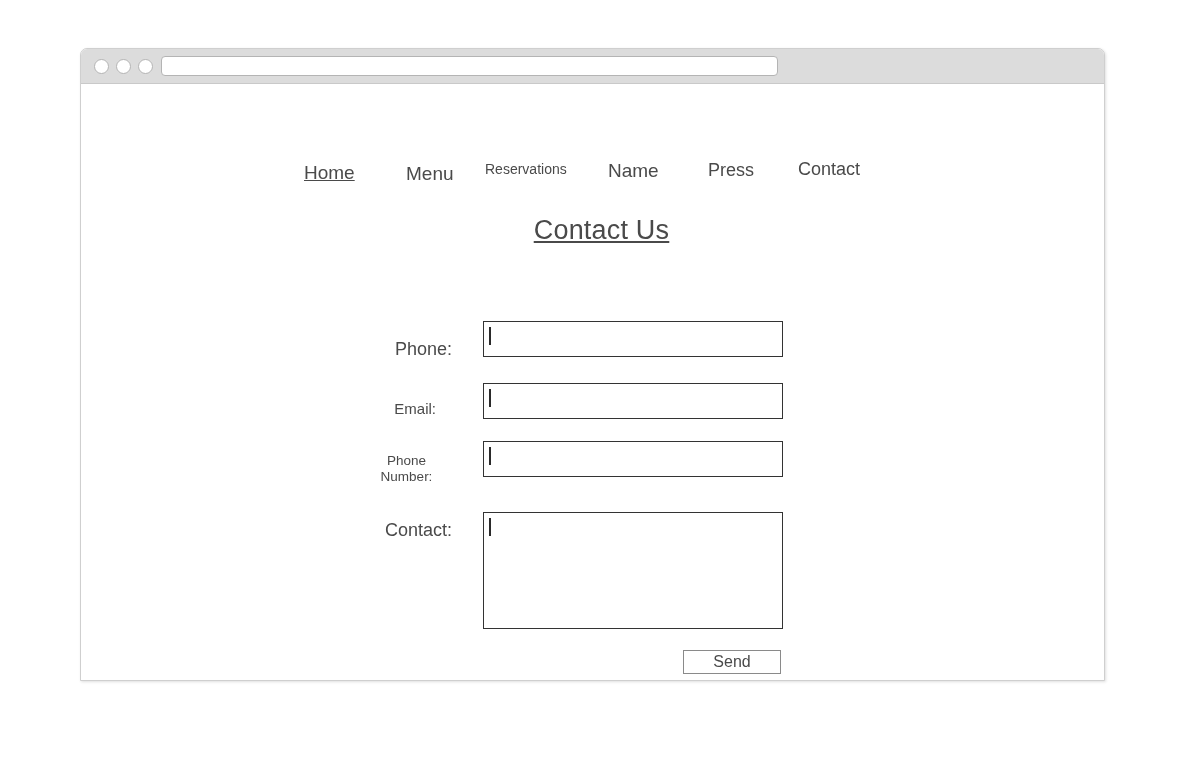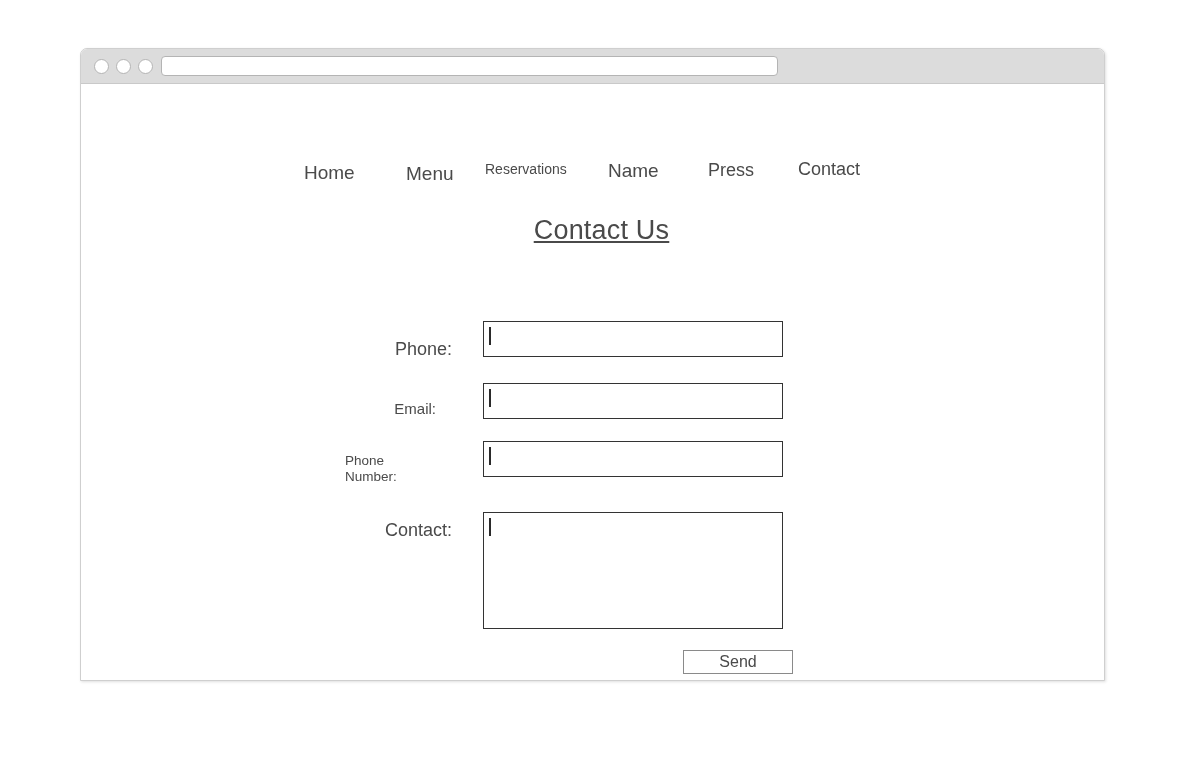--- a/index.html
+++ b/index.html
@@ -65,21 +65,21 @@
   }
 
   
   .navbar { position: absolute; left: 0; top: 0; width: 100%; height: 68px; }
   .nav-item {
     position: absolute;
     color: #4a4a4a;
     white-space: nowrap;
     cursor: pointer;
   }
-  .nav-home        { left: 223px; top: 77px;  font-size: 19px; }
+  .nav-home        { left: 223px; top: 77px;  font-size: 19px; text-decoration: underline; }
   .nav-menu        { left: 325px; top: 78px;  font-size: 19px; }
   .nav-reservations{ left: 404px; top: 76px;  font-size: 14px; }
   .nav-team        { left: 527px; top: 75px;  font-size: 19px; }
   .nav-press       { left: 627px; top: 75px;  font-size: 18px; }
   .nav-contact     { left: 717px; top: 74px;  font-size: 18px; }
 
   
   .page-title {
     position: absolute;
     left: 0; top: 130px;
@@ -97,21 +97,21 @@
   .contact-form { position: absolute; left: 0; top: 0; width: 100%; height: 100%; }
 
   .field-label {
     position: absolute;
     text-align: right;
     color: #4a4a4a;
     white-space: nowrap;
   }
   .label-name    { left: 280px; top: 254px; width: 91px; font-size: 18px; }
   .label-email   { left: 264px; top: 315px; width: 91px; font-size: 15px; }
-  .label-phone   { left: 264px; top: 368px; width: 91px; font-size: 13.5px; line-height: 16px; text-align: left; white-space: normal; }
+  .label-phone   { left: 280px; top: 368px; width: 91px; font-size: 13.5px; line-height: 16px; text-align: center; white-space: normal; }
   .label-message { left: 260px; top: 435px; width: 111px; font-size: 18px; }
 
   .text-input {
     position: absolute;
     background: #ffffff;
     border: 1.5px solid #333333;
     color: #333;
     font-size: 14px;
     font-family: "Liberation Sans", sans-serif;
     padding: 2px 4px;
@@ -130,21 +130,21 @@
     background: #2a2a2a;
   }
   .caret-name    { left: 408px; top: 242px; height: 18px; }
   .caret-email   { left: 408px; top: 304px; height: 18px; }
   .caret-phone   { left: 408px; top: 362px; height: 18px; }
   .caret-message { left: 408px; top: 433px; height: 18px; }
 
   .send-button {
     position: absolute;
     left: 602px; top: 565px;
-    width: 110px; height: 24px;
+    width: 98px; height: 24px;
     background: #ffffff;
     border: 1px solid #8a8a8a;
     color: #4a4a4a;
     font-size: 16px;
     font-family: "Liberation Sans", sans-serif;
     line-height: 20px;
     text-align: center;
     cursor: pointer;
     padding: 0;
   }

